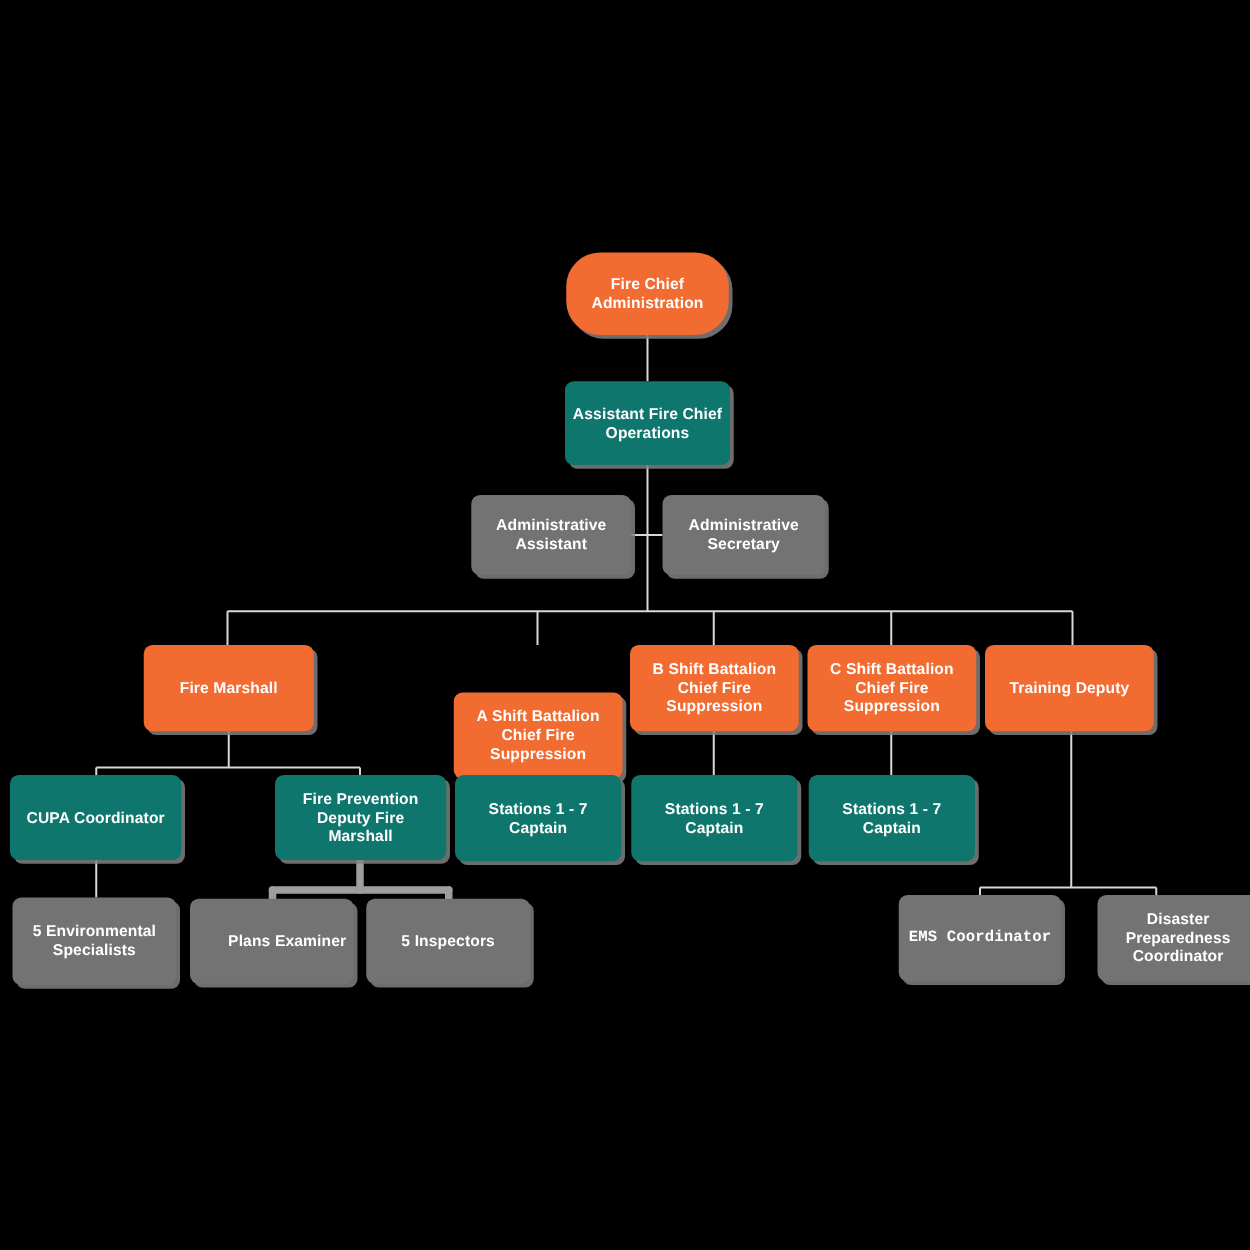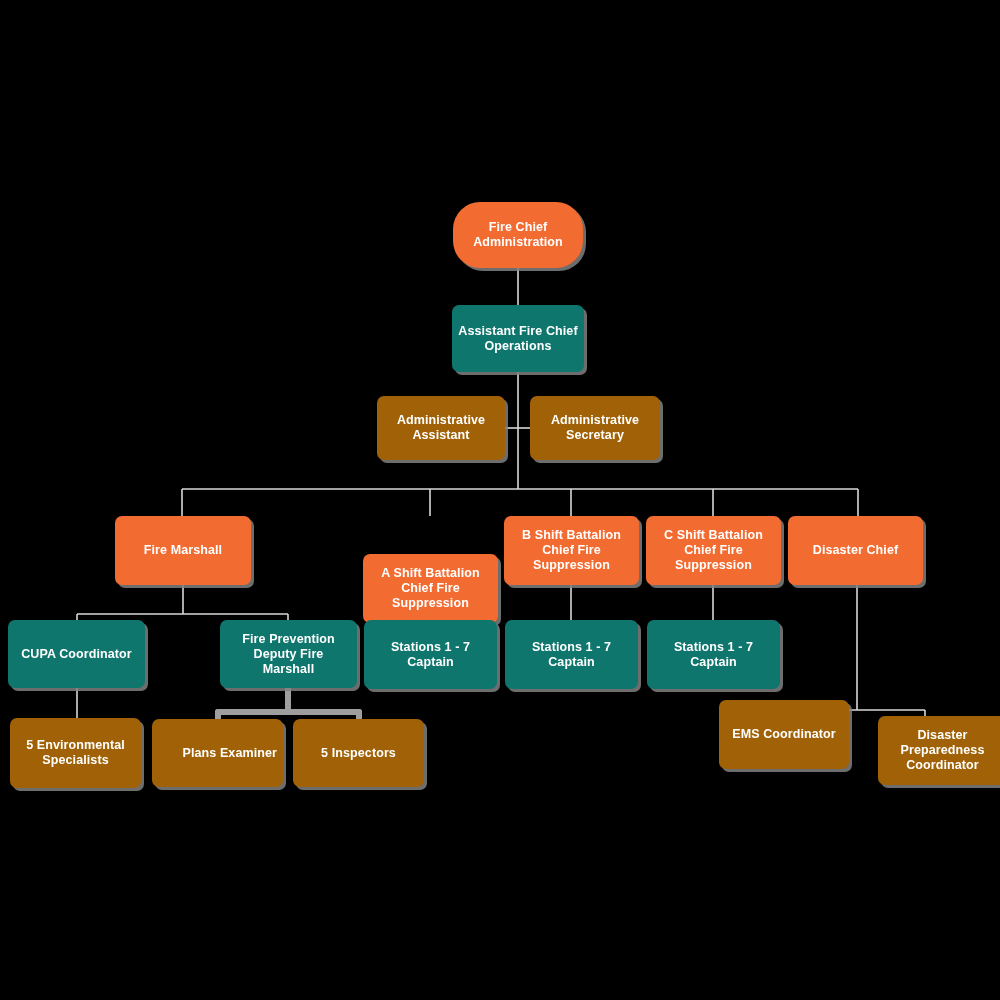--- a/index.html
+++ b/index.html
@@ -43,21 +43,21 @@
     padding: 2px 6px;
     box-shadow: 3px 3px 0 0 rgba(128,128,128,0.85);
     -webkit-font-smoothing: antialiased;
   }
   .node span {
     display: block;
     white-space: pre-line;
   }
   .node.orange { background: #F26B31; }
   .node.green  { background: #0f766e; }
-  .node.blue   { background: #a16207; }
+  .node.blue   { background: #737373; }
 </style>
 </head>
 <body>
 
 <div id="canvas">
   <svg id="connectors" viewBox="0 0 1000 1000" xmlns="http://www.w3.org/2000/svg">
       <path d="M 518 268 L 518 305" fill="none" stroke="#D8D8D8" stroke-width="1.6" stroke-linecap="butt" stroke-linejoin="round"></path>
       <path d="M 518 372 L 518 489" fill="none" stroke="#D8D8D8" stroke-width="1.6" stroke-linecap="butt" stroke-linejoin="round"></path>
       <path d="M 518 428 L 505 428" fill="none" stroke="#D8D8D8" stroke-width="1.6" stroke-linecap="butt" stroke-linejoin="round"></path>
       <path d="M 518 428 L 530 428" fill="none" stroke="#D8D8D8" stroke-width="1.6" stroke-linecap="butt" stroke-linejoin="round"></path>
@@ -113,21 +113,21 @@
         <span>B Shift Battalion
 Chief Fire
 Suppression</span>
       </div>
       <div class="node orange" style="left: 646px; top: 516px; width: 135px; height: 69px;">
         <span>C Shift Battalion
 Chief Fire
 Suppression</span>
       </div>
       <div class="node orange" style="left: 788px; top: 516px; width: 135px; height: 69px;">
-        <span>Disaster Chief</span>
+        <span>Training Deputy</span>
       </div>
       <div class="node green" style="left: 8px; top: 620px; width: 137px; height: 68px;">
         <span>CUPA Coordinator</span>
       </div>
       <div class="node green" style="left: 220px; top: 620px; width: 137px; height: 68px;">
         <span>Fire Prevention
 Deputy Fire
 Marshall</span>
       </div>
       <div class="node green" style="left: 364px; top: 620px; width: 133px; height: 69px;">
@@ -145,21 +145,21 @@
       <div class="node blue" style="left: 10px; top: 718px; width: 131px; height: 70px;">
         <span>5 Environmental
 Specialists</span>
       </div>
       <div class="node blue" style="left: 152px; top: 719px; width: 131px; height: 68px; justify-content: flex-end;">
         <span>Plans Examiner</span>
       </div>
       <div class="node blue" style="left: 293px; top: 719px; width: 131px; height: 68px;">
         <span>5 Inspectors</span>
       </div>
-      <div class="node blue" style="left: 719px; top: 700px; width: 130px; height: 69px;">
+      <div class="node blue" style="left: 719px; top: 716px; width: 130px; height: 69px; font-family: Liberation Mono, monospace;">
         <span>EMS Coordinator</span>
       </div>
       <div class="node blue" style="left: 860px; top: 716px; width: 129px; height: 69px; margin-left: 18px;">
         <span>Disaster
 Preparedness
 Coordinator</span>
       </div>
     </div>
 </div>
 

